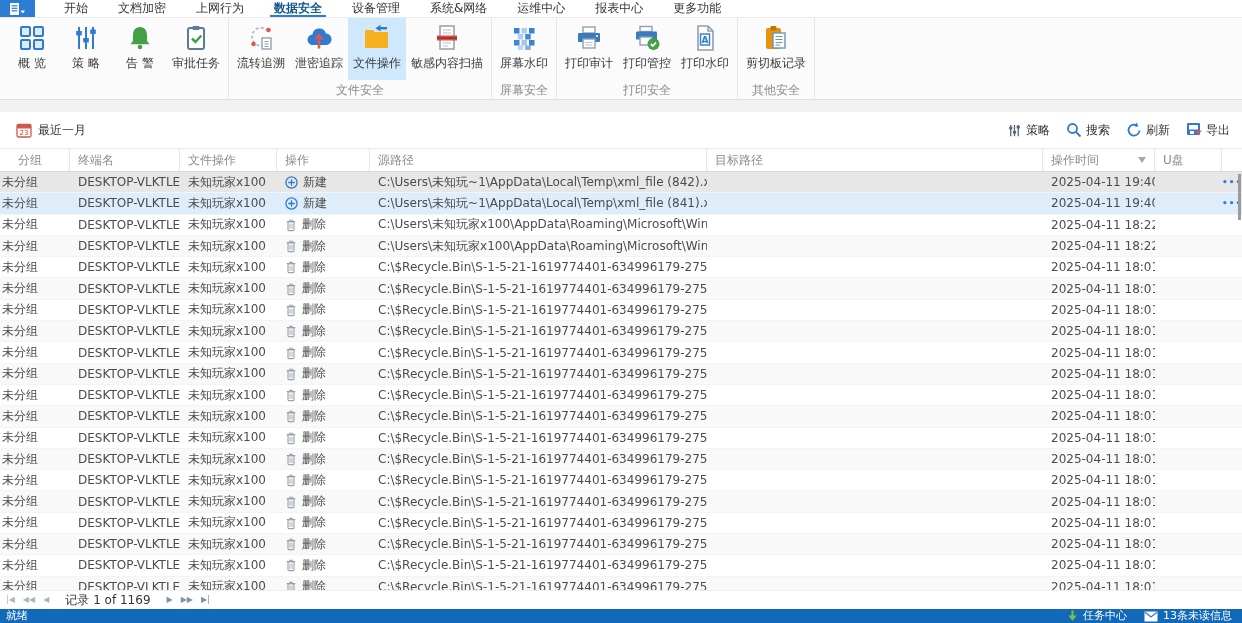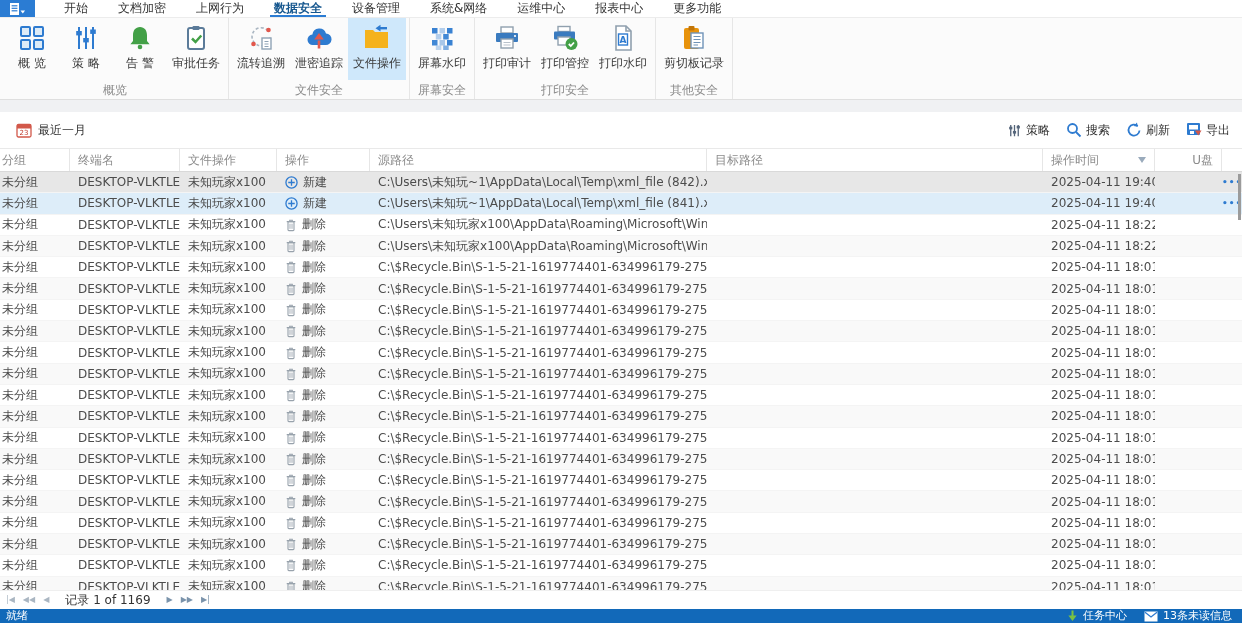--- a/index.html
+++ b/index.html
@@ -28,21 +28,21 @@
   .gap-band{height:12px;background:#f0f1f3;}
   
   .filterbar{height:36px;display:flex;align-items:center;justify-content:space-between;padding:0 12px 0 16px;background:#fff;box-sizing:border-box;}
   .fb-left{display:flex;align-items:center;gap:6px;color:#333;}
   .fb-right{display:flex;align-items:center;gap:16px;}
   .fb-action{display:flex;align-items:center;gap:4px;color:#333;white-space:nowrap;}
   .icn{display:inline-flex;align-items:center;justify-content:center;}
   
   .tblhead{display:flex;height:24px;border-top:1px solid #e9e9e9;border-bottom:1px solid #d9d9d9;background:#fff;color:#8c8c8c;box-sizing:border-box;}
   .th{display:flex;align-items:center;padding:0 8px;border-right:1px solid #e6e6e6;box-sizing:border-box;overflow:hidden;white-space:nowrap;flex-shrink:0;}
-  .th:first-child{padding-left:2px;}
+  .th:first-child{padding-left:18px;}
   .th.noborder{border-right:none;}
   .th .caret{margin-left:auto;color:#9aabbc;font-size:8px;padding-left:4px;}
   .rows{height:418px;overflow:hidden;position:relative;background:#fff;}
   .trow{display:flex;height:21.3px;align-items:center;color:#4c4c4c;border-bottom:1px solid #f4f4f4;box-sizing:border-box;}
   .trow.stripe{background:#f9f9f9;}
   .trow.sel-gray{background:#e7e7e7;}
   .trow.sel-blue{background:#ddedf9;}
   .td{padding:0 8px;white-space:nowrap;overflow:hidden;box-sizing:border-box;flex-shrink:0;}
   .td:first-child{padding-left:2px;}
   .td.op{display:flex;align-items:center;gap:5px;}
@@ -134,21 +134,20 @@
               <svg width="28" height="28" viewBox="0 0 28 28">
                 <rect x="6" y="4" width="16" height="21" rx="2" fill="#fff" stroke="#5b7b99" stroke-width="2"></rect>
                 <rect x="10.5" y="2" width="7" height="4" rx="1" fill="#5b7b99"></rect>
                 <path d="M10 14.5l3.5 3.5 5.8-6.5" stroke="#43a047" stroke-width="2.5" fill="none"></path>
               </svg>
             </span>
           </span>
           <span class="rlb">审批任务</span>
         </div>
       </div>
-      <div class="rg-label">概览</div>
     </div>
     <div class="ribbon-group">
       <div class="rg-buttons">
         <div class="ribbon-btn">
           <span class="ric">
             <span class="icn">
               <svg width="28" height="28" viewBox="0 0 28 28">
                 <path d="M21 7a9 9 0 1 0 2 6.5" stroke="#aab6c2" stroke-width="1.6" fill="none" stroke-dasharray="3 2.2"></path>
                 <circle cx="21.5" cy="6" r="2.3" fill="#e2574c"></circle>
                 <circle cx="6.5" cy="20" r="2.3" fill="#e2574c"></circle>
@@ -176,20 +175,33 @@
             <span class="icn">
               <svg width="28" height="28" viewBox="0 0 28 28">
                 <path d="M2 6h8l2 2h-10z" fill="#f5b21c"></path>
                 <rect x="2" y="8" width="23" height="16" fill="#f5b21c"></rect>
                 <path d="M24 4.2H15" stroke="#2e7bd0" stroke-width="2.4" fill="none"></path>
                 <path d="M17.5 0.8L12.5 4.2l5 3.4z" fill="#2e7bd0"></path>
               </svg>
             </span>
           </span>
           <span class="rlb">文件操作</span>
+        </div>
+        <div class="ribbon-btn">
+          <span class="ric">
+            <span class="icn">
+              <svg width="28" height="28" viewBox="0 0 28 28">
+                <rect x="7" y="2" width="14" height="23" fill="#fff" stroke="#9aa6b2" stroke-width="1.6"></rect>
+                <path d="M10 6h8M10 9h8M10 19h8M10 22h5" stroke="#b9c2cb" stroke-width="1.2"></path>
+                <rect x="4" y="11.5" width="20" height="5" fill="#d94f43"></rect>
+                <path d="M4 14h20" stroke="#8c2f27" stroke-width="1.4"></path>
+              </svg>
+            </span>
+          </span>
+          <span class="rlb">敏感内容扫描</span>
         </div>
       </div>
       <div class="rg-label">文件安全</div>
     </div>
     <div class="ribbon-group">
       <div class="rg-buttons">
         <div class="ribbon-btn">
           <span class="ric">
             <span class="icn">
               <svg width="28" height="28" viewBox="0 0 28 28">
@@ -353,21 +365,21 @@
     </div>
     <div class="th" style="width: 336px;">
       <span>目标路径</span>
     </div>
     <div class="th" style="width: 112px;">
       <span>操作时间</span>
       <span class="caret"><svg width="8" height="6" viewBox="0 0 8 6">
           <path d="M0 0h8L4 6z" fill="#9aabbc"></path>
         </svg></span>
     </div>
-    <div class="th" style="width: 67px; justify-content: flex-end;">
+    <div class="th" style="width: 67px;">
       <span>U盘</span>
     </div>
     <div class="th noborder" style="width: 20px; padding: 0px;"></div>
   </div>
 <div class="rows">
   <div class="vscroll"></div>
 <div class="trow sel-gray">
       <div class="td" style="width: 70px;">未分组</div>
       <div class="td" style="width: 110px;">DESKTOP-VLKTLE1</div>
       <div class="td" style="width: 97px;">未知玩家x100</div>

